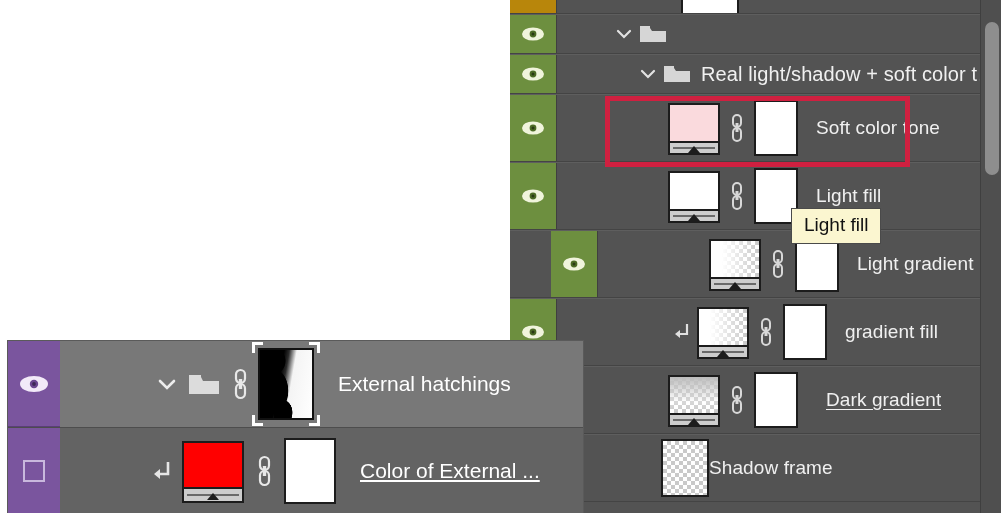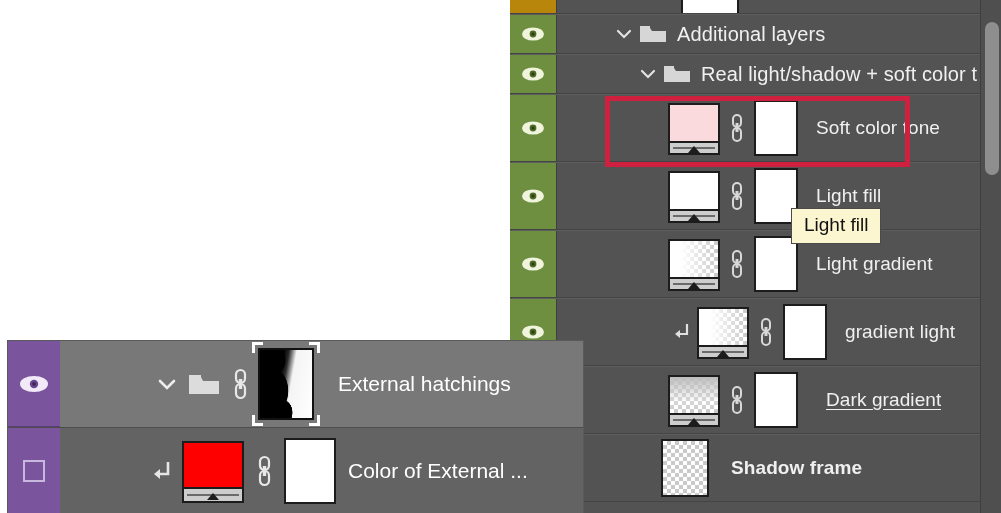--- a/index.html
+++ b/index.html
@@ -230,21 +230,20 @@
       </div>
       <div class="rowbody">
         <div class="spacer-indent" style="width:48px;"></div>
         <svg class="twisty" viewBox="0 0 22 22">
           <polyline points="5,8 11,14 17,8" fill="none" stroke="#e2e2e2" stroke-width="2.2" stroke-linecap="round"></polyline>
         </svg>
         <svg class="folder" viewBox="0 0 28 22">
           <path d="M1 5 L1 19 L27 19 L27 8 L13 8 L11 5 Z" fill="#d6d6d6"></path>
           <rect x="1" y="3" width="10" height="3" fill="#d6d6d6"></rect>
         </svg>
-        <span class="layer-name bigger">Additional layers</span>
       </div>
     </div>
 
     <div class="row" style="height:40px;">
       <div class="eyecol green">
         <svg class="eye" viewBox="0 0 26 16">
           <ellipse cx="13" cy="8" rx="11" ry="6.6" fill="#f0f4dc"></ellipse>
           <circle cx="13" cy="8" r="3.4" fill="#4d6b26"></circle>
           <circle cx="13" cy="8" r="1.5" fill="#2a3a14"></circle>
         </svg>
@@ -309,21 +308,21 @@
         <svg class="chain" viewBox="0 0 18 30">
           <rect x="5" y="2" width="8" height="12" rx="4" fill="none" stroke="#d8d8d8" stroke-width="2"></rect>
           <rect x="5" y="15" width="8" height="13" rx="4" fill="none" stroke="#d8d8d8" stroke-width="2"></rect>
           <rect x="7.5" y="10" width="3" height="9" fill="#d8d8d8"></rect>
         </svg>
         <div class="maskthumb" style="width:44px;height:56px;background:#ffffff;"></div>
         <span class="layer-name" style="margin-left:18px;">Light fill</span>
       </div>
     </div>
 
-    <div class="row" style="height:68px;">
+    <div class="row" style="height:68px;padding-left:41px;">
       <div class="eyecol green">
         <svg class="eye" viewBox="0 0 26 16">
           <ellipse cx="13" cy="8" rx="11" ry="6.6" fill="#f0f4dc"></ellipse>
           <circle cx="13" cy="8" r="3.4" fill="#4d6b26"></circle>
           <circle cx="13" cy="8" r="1.5" fill="#2a3a14"></circle>
         </svg>
       </div>
       <div class="rowbody">
         <div class="spacer-indent" style="width:103px;"></div>
         <div class="thumb" style="width:52px;height:40px;margin-bottom:10px;">
@@ -365,21 +364,21 @@
             <div class="slider-line"></div>
               <div class="slider-knob"></div>
           </div>
         </div>
         <svg class="chain" viewBox="0 0 18 30">
           <rect x="5" y="2" width="8" height="12" rx="4" fill="none" stroke="#d8d8d8" stroke-width="2"></rect>
           <rect x="5" y="15" width="8" height="13" rx="4" fill="none" stroke="#d8d8d8" stroke-width="2"></rect>
           <rect x="7.5" y="10" width="3" height="9" fill="#d8d8d8"></rect>
         </svg>
         <div class="maskthumb" style="width:44px;height:56px;background:#ffffff;"></div>
-        <span class="layer-name" style="margin-left:18px;">gradient light</span>
+        <span class="layer-name" style="margin-left:18px;">gradient fill</span>
       </div>
     </div>
 
     <div class="row" style="height:68px;">
       <div class="eyecol plain"></div>
       <div class="rowbody">
         <div class="spacer-indent" style="width:103px;"></div>
         <div class="thumb" style="width:52px;height:40px;margin-bottom:10px;">
           <div class="thumb-img checker"></div>
           <div class="thumb-img gradmask2"></div>
@@ -398,21 +397,21 @@
       </div>
     </div>
 
     <div class="row" style="height:68px;">
       <div class="eyecol plain"></div>
       <div class="rowbody">
         <div class="spacer-indent" style="width:96px;"></div>
         <div class="thumb" style="width:48px;height:58px;">
           <div class="thumb-img checker"></div>
         </div>
-        <span class="layer-name" style="margin-left:22px;font-weight:bold;">Shadow frame</span>
+        <span class="layer-name" style="">Shadow frame</span>
       </div>
     </div>
 
     <div class="red-box"></div>
 
     <div class="tooltip">Light fill</div>
 
     <div class="scroll-track">
       <div class="scroll-thumb"></div>
     </div>
@@ -475,18 +474,18 @@
             <div class="slider-line" style="top:5px;"></div>
               <div class="slider-knob"></div>
           </div>
         </div>
         <svg style="width:20px;height:34px;flex:0 0 20px;margin:0 10px;" viewBox="0 0 20 34">
           <rect x="6" y="3" width="9" height="13" rx="4.5" fill="none" stroke="#e8e8e8" stroke-width="2.2"></rect>
           <rect x="6" y="17" width="9" height="14" rx="4.5" fill="none" stroke="#e8e8e8" stroke-width="2.2"></rect>
           <rect x="8.8" y="12" width="3.4" height="10" fill="#e8e8e8"></rect>
         </svg>
         <div class="maskthumb" style="width:52px;height:66px;background:#ffffff;"></div>
-        <span class="o-name" style="margin-left:12px;">Color of External ...</span>
+        <span class="o-name" style="margin-left:24px;text-decoration:underline;">Color of External ...</span>
       </div>
     </div>
   </div>
 
 </div>
 
 </body></html>

